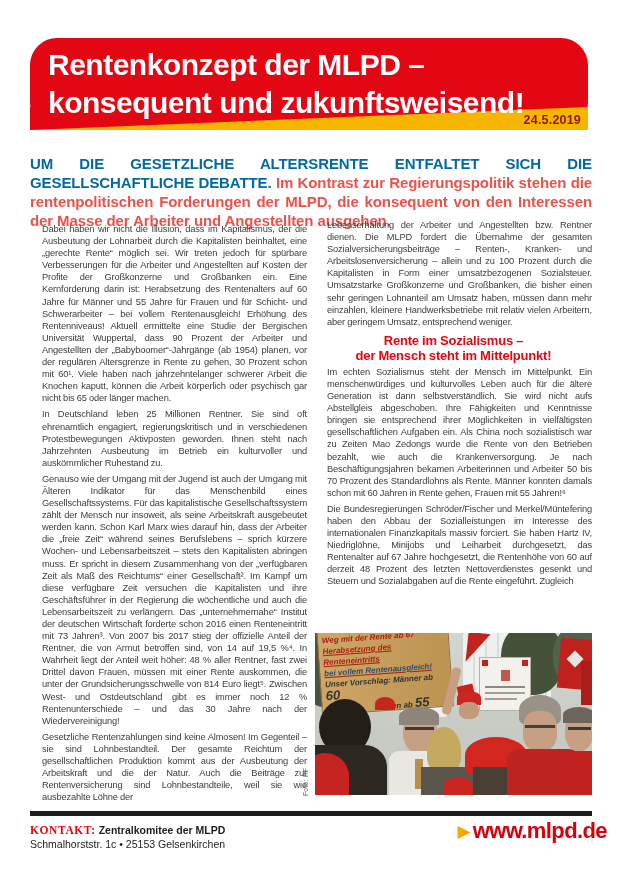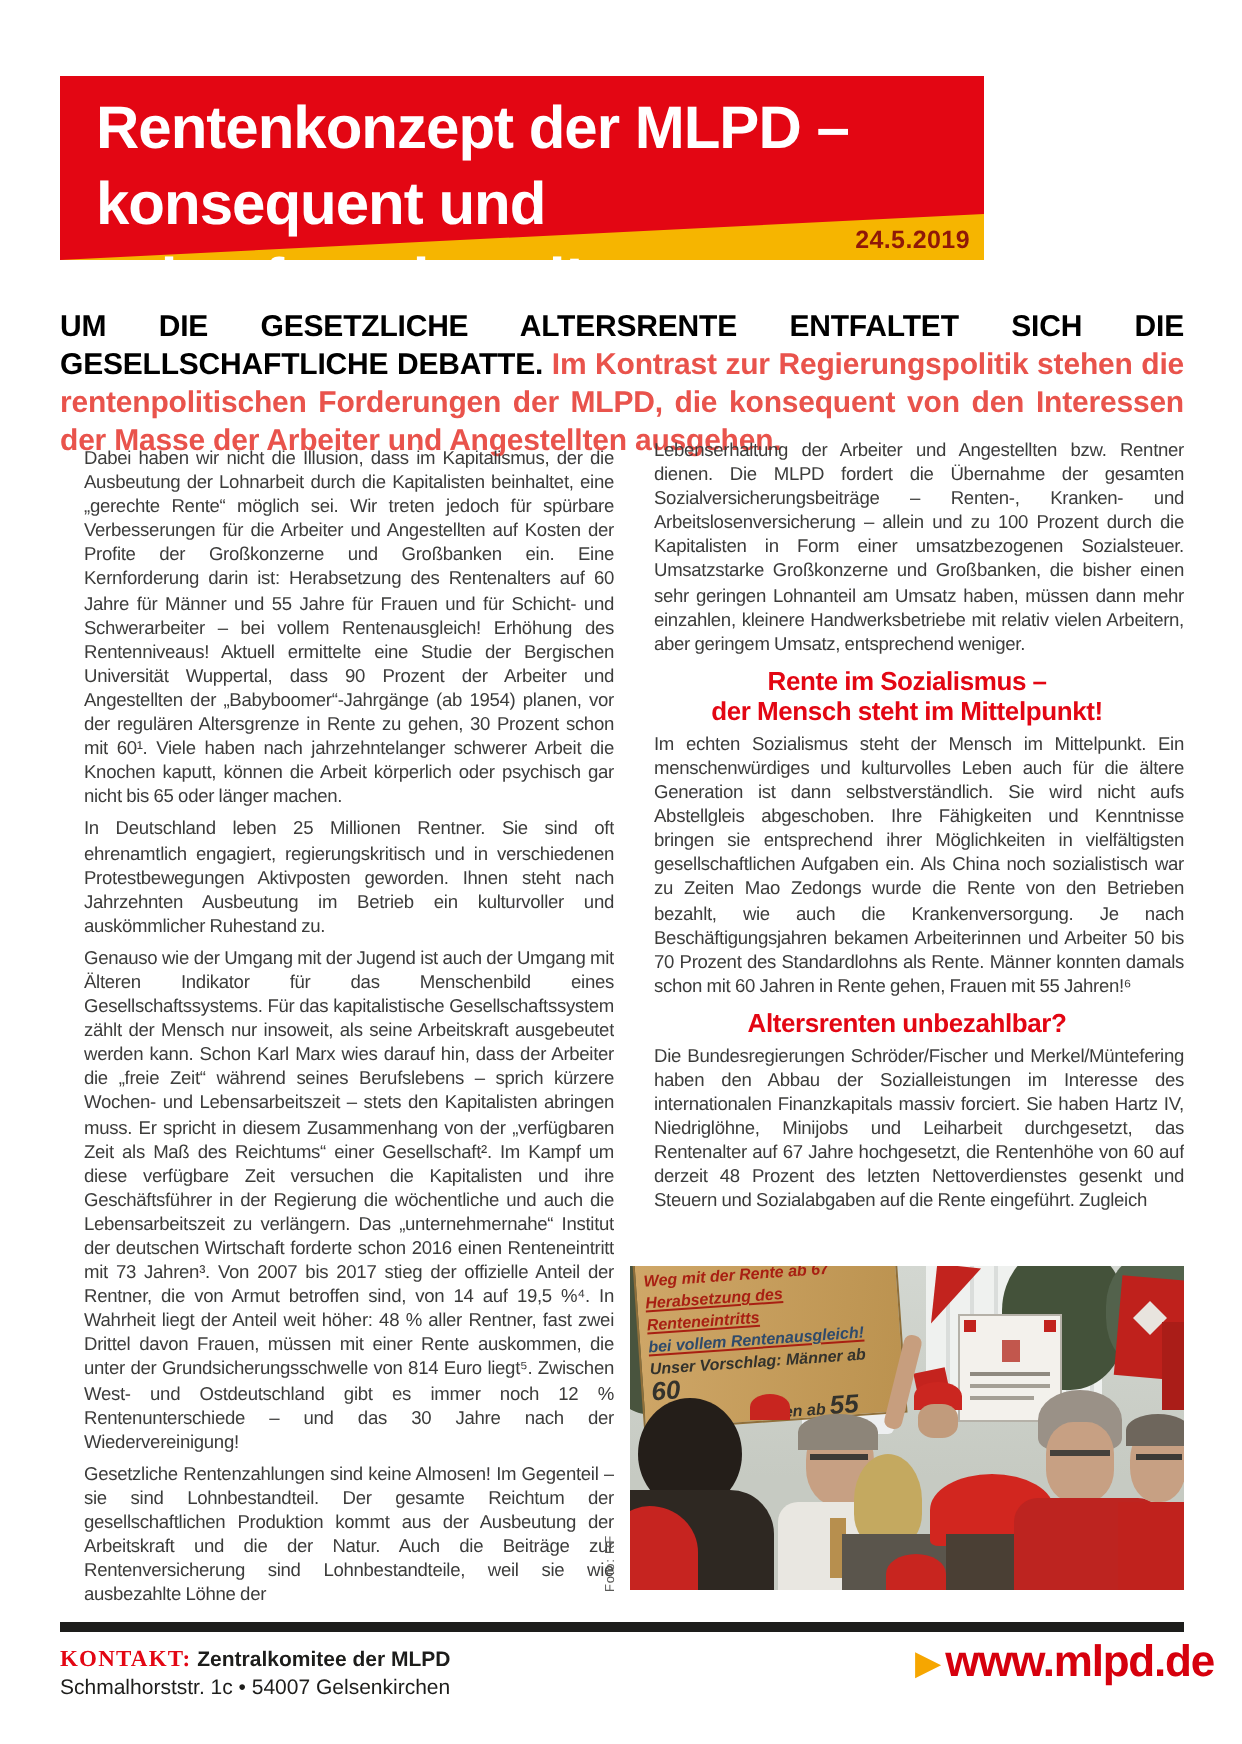--- a/index.html
+++ b/index.html
@@ -1,32 +1,32 @@
 <!DOCTYPE html>
 <html lang="de"><head>
 <meta charset="utf-8">
 <style>
   html,body{margin:0;padding:0;background:#ffffff;}
   .page{
     position:relative;width:621px;height:872px;overflow:hidden;background:#fff;
     font-family:"Liberation Sans","DejaVu Sans",sans-serif;color:#3c3c3b;
   }
   
-  .band{position:absolute;left:30px;top:38px;width:462px;height:92px;background:#e30613;}
+  .band{position:absolute;left:30px;top:38px;width:558px;height:92px;background:#e30613;border-radius:27px;}
   .band-yellow{position:absolute;left:0;bottom:0;width:100%;height:23px;background:#f6b500;}
   .band-red-wedge{position:absolute;left:0;bottom:0;width:100%;height:23px;background:#e30613;
     clip-path:polygon(0 0,100% 0,0 100%);}
   .band-title{position:absolute;left:18px;top:8px;color:#fff;font-weight:bold;
     font-size:30px;line-height:38px;letter-spacing:-0.5px;}
   .band-date{position:absolute;right:7px;bottom:3px;color:#8f1808;font-weight:bold;
     font-size:12.5px;letter-spacing:0.2px;}
   
   .intro{position:absolute;left:30px;top:139px;width:562px;font-weight:bold;
     font-size:15px;line-height:19px;text-align:justify;letter-spacing:-0.1px;}
-  .intro .lead{color:#000000;}
+  .intro .lead{color:#0369a1;}
   .intro .rest{color:#e9534c;}
   
   .col{position:absolute;font-size:9.3px;line-height:12.1px;text-align:justify;
     letter-spacing:-0.15px;word-spacing:-0.2px;color:#3c3c3b;overflow:hidden;}
   .col-left{left:30px;top:223px;width:277px;height:584px;}
   .col-right{left:315px;top:219px;width:277px;height:405px;}
   .col p{margin:0 0 4px 12px;}
   .subhead{color:#e30613;font-size:13px;line-height:15px;font-weight:bold;
     margin:5px 0 3px 0;letter-spacing:-0.2px;text-align:center;}
   
@@ -80,21 +80,20 @@
     <p>Gesetzliche Rentenzahlungen sind keine Almosen! Im Gegenteil – sie sind Lohnbestandteil. Der gesamte Reichtum der gesellschaftlichen Produktion kommt aus der Ausbeutung der Arbeitskraft und die der Natur. Auch die Beiträge zur Rentenversicherung sind Lohnbestandteile, weil sie wie ausbezahlte Löhne der</p>
   </div>
 
   <div class="col col-right">
     <p>Lebenserhaltung der Arbeiter und Angestellten bzw. Rentner dienen. Die MLPD fordert die Übernahme der gesamten Sozialversicherungsbeiträge – Renten-, Kranken- und Arbeitslosenversicherung – allein und zu 100 Prozent durch die Kapitalisten in Form einer umsatzbezogenen Sozialsteuer. Umsatzstarke Großkonzerne und Großbanken, die bisher einen sehr geringen Lohnanteil am Umsatz haben, müssen dann mehr einzahlen, kleinere Handwerksbetriebe mit relativ vielen Arbeitern, aber geringem Umsatz, entsprechend weniger.</p>
     <div class="subhead">
       <div>Rente im Sozialismus –</div>
       <div>der Mensch steht im Mittelpunkt!</div>
     </div>
     <p>Im echten Sozialismus steht der Mensch im Mittelpunkt. Ein menschenwürdiges und kulturvolles Leben auch für die ältere Generation ist dann selbstverständlich. Sie wird nicht aufs Abstellgleis abgeschoben. Ihre Fähigkeiten und Kenntnisse bringen sie entsprechend ihrer Möglichkeiten in vielfältigsten gesellschaftlichen Aufgaben ein. Als China noch sozialistisch war zu Zeiten Mao Zedongs wurde die Rente von den Betrieben bezahlt, wie auch die Krankenversorgung. Je nach Beschäftigungsjahren bekamen Arbeiterinnen und Arbeiter 50 bis 70 Prozent des Standardlohns als Rente. Männer konnten damals schon mit 60 Jahren in Rente gehen, Frauen mit 55 Jahren!⁶</p>
-    <div class="subhead">Altersrenten unbezahlbar?</div>
     <p>Die Bundesregierungen Schröder/Fischer und Merkel/Müntefering haben den Abbau der Sozialleistungen im Interesse des internationalen Finanzkapitals massiv forciert. Sie haben Hartz IV, Niedriglöhne, Minijobs und Leiharbeit durchgesetzt, das Rentenalter auf 67 Jahre hochgesetzt, die Rentenhöhe von 60 auf derzeit 48 Prozent des letzten Nettoverdienstes gesenkt und Steuern und Sozialabgaben auf die Rente eingeführt. Zugleich</p>
   </div>
 
   <div class="photo">
     <div style="left:-10px;top:-6px;width:60px;height:80px;background:#49543e;border-radius:0 0 45% 30%;"></div>
     <div style="left:40px;top:0;width:66px;height:60px;background:#d6dacf;"></div>
     <div style="left:148px;top:0;width:88px;height:78px;background:repeating-linear-gradient(90deg,#eff1ef 0 10px,#dadddb 10px 12px);"></div>
     <div style="left:186px;top:-10px;width:62px;height:72px;background:#44523a;border-radius:45%;"></div>
     <div style="left:238px;top:-6px;width:48px;height:58px;background:#53624c;border-radius:45%;"></div>
     <div style="left:208px;top:48px;width:5px;height:32px;background:#6b6257;"></div>
@@ -147,20 +146,20 @@
     <div style="left:248px;top:74px;width:32px;height:16px;background:#6e665c;border-radius:50% 50% 0 0;"></div>
     <div style="left:253px;top:94px;width:23px;height:3px;background:#3c3a36;"></div>
     <div style="left:244px;top:118px;width:36px;height:46px;background:#c0221d;"></div>
     <div style="left:128px;top:144px;width:30px;height:20px;background:#c8251f;border-radius:50% 50% 0 0;"></div>
   </div>
   <div class="photo-credit">Foto: RF</div>
 
   <div class="rule"></div>
   <div class="foot foot-left">
     <div><span class="kontakt">KONTAKT:</span> <span class="fbold">Zentralkomitee der MLPD</span></div>
-    <div>Schmalhorststr. 1c • 54007 Gelsenkirchen</div>
+    <div>Schmalhorststr. 1c • 25153 Gelsenkirchen</div>
   </div>
   <div class="url-block">
     <span class="url-arrow">▶</span>
     <span class="url-text">www.mlpd.de</span>
   </div>
 
 </div>
 
 </body></html>

